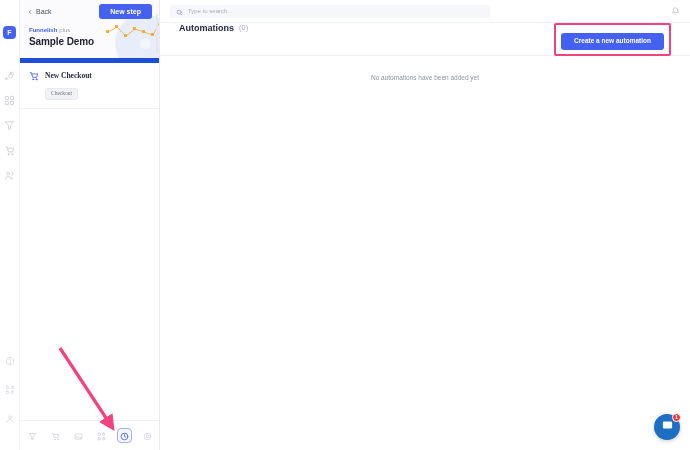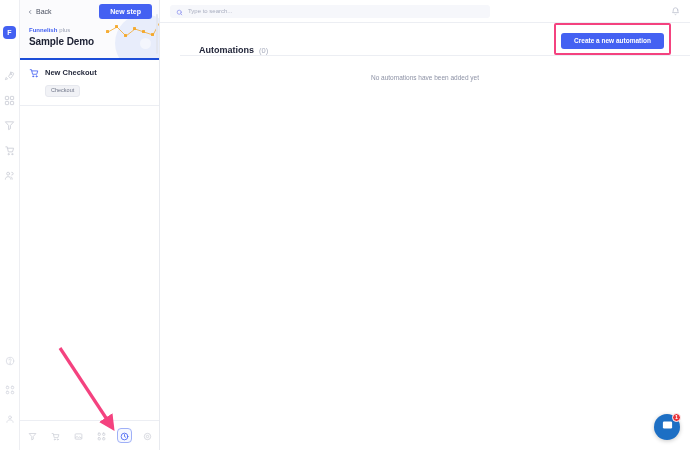--- a/index.html
+++ b/index.html
@@ -80,21 +80,21 @@
     padding: 8px 9px 0 9px;
   }
   .brand-line { font-size: 6px; line-height: 1; }
   .brand-name { color: #4461f2; font-weight: 700; }
   .brand-plus { color: #9aa1b4; font-weight: 400; margin-left: 2px; }
   .brand-title {
     font-size: 10px; font-weight: 700; color: #1d2133;
     margin-top: 3px; letter-spacing: -0.1px;
   }
 
-  .panel-list { border-top: 2px solid #1d4ed8; }
+  .panel-list { border-top: 5px solid #1d4ed8; font-family: Liberation Serif, serif; }
   .step-row {
     padding: 7px 9px 8px 8px; cursor: pointer;
     border-bottom: 1px solid #eceef3;
   }
   .step-main { display:flex; align-items:center; gap:6px; }
   .step-ic { width: 11px; height: 11px; display:flex; align-items:center; justify-content:center; }
   .step-name { font-size: 7.5px; font-weight: 700; color: #252a3d; }
   .step-tag {
     display:inline-block; margin-left: 17px; margin-top: 4px;
     font-size: 5.5px; color: #6e7487;
@@ -140,23 +140,22 @@
     border: none; background: transparent; outline: none;
     font-size: 6px; color: #7a8096; width: 100%;
     font-family: "Liberation Sans", sans-serif;
   }
   .search-inp::placeholder { color: #a9aec0; }
   .bell { margin-left: auto; width: 14px; height: 14px; display:flex; align-items:center; justify-content:center; position:relative; cursor:pointer; }
 
   .page-head {
     height: 33px; flex: 0 0 33px;
     border-bottom: 1px solid #eceef3;
-    display:flex; align-items:flex-end; padding: 0 19px;
+    display:flex; align-items:flex-start; padding: 0 19px;
     position: relative;
-    margin-left: 20px;
   }
   .page-title { font-size: 9px; font-weight: 700; color: #22263a; }
   .page-count { font-size: 7.5px; color: #a7acbd; margin-left: 5px; }
   .cta-highlight {
     margin-left: auto; position: relative;
     border: 2px solid #f4427f; border-radius: 2px;
     padding: 4px 5px;
   }
   .cta-btn {
     background: #4461f2; color:#fff; border:none;

